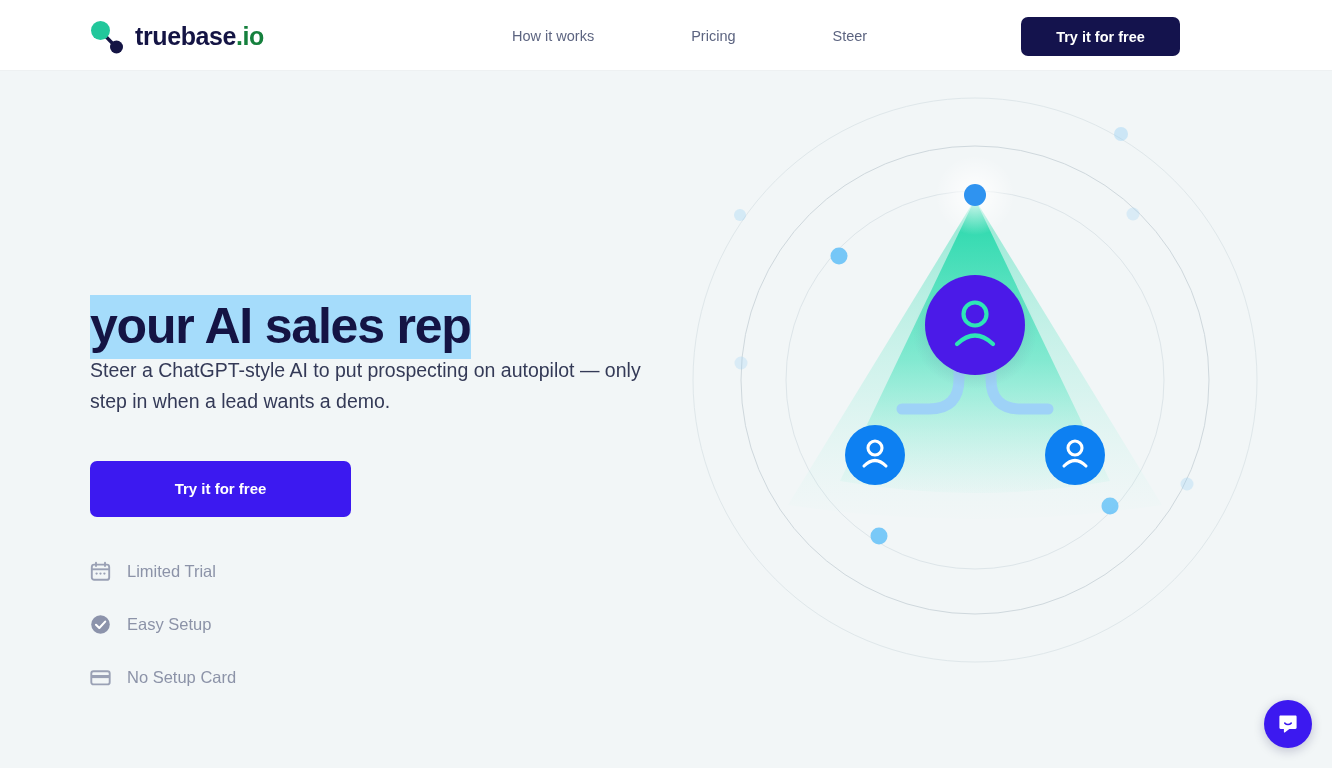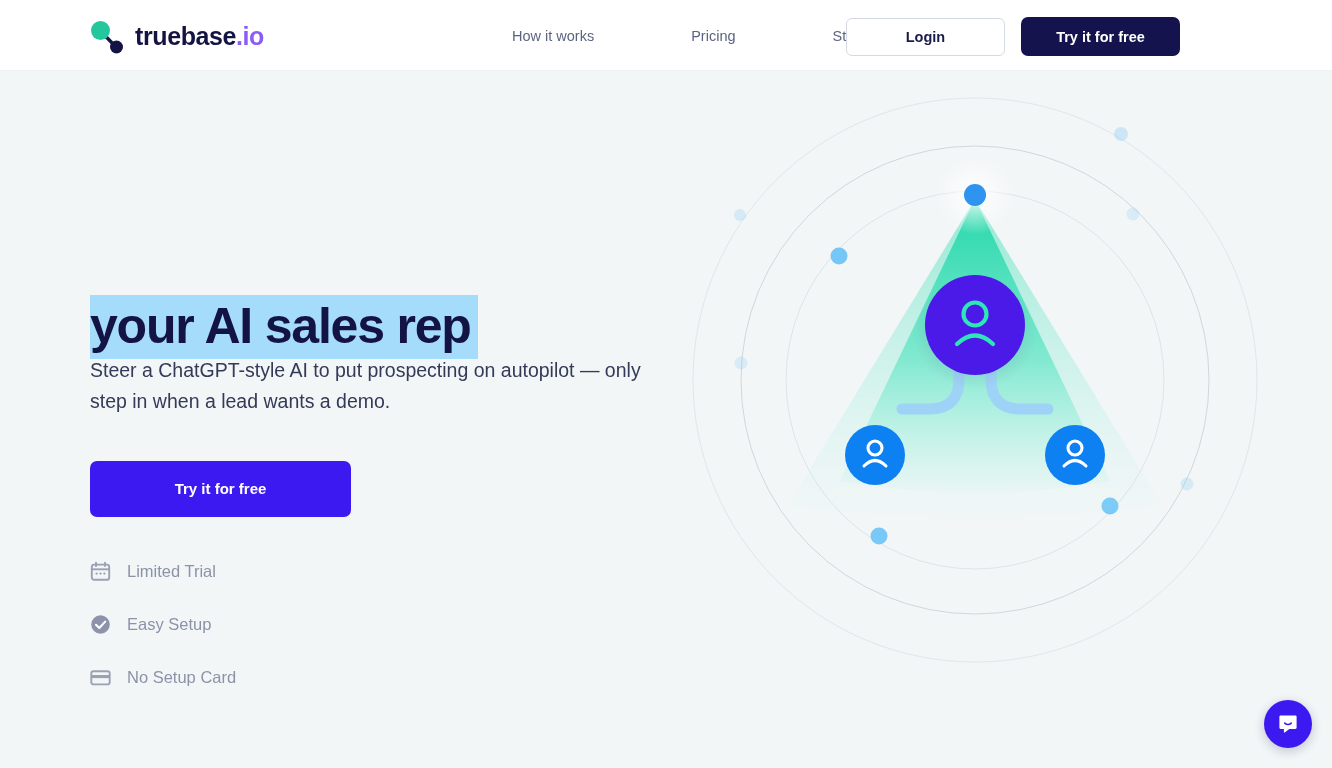--- a/index.html
+++ b/index.html
@@ -35,21 +35,21 @@
     text-decoration: none;
   }
   .logo-mark { width: 38px; height: 40px; display: block; }
   .logo-text {
     font-size: 25px;
     font-weight: bold;
     letter-spacing: -0.4px;
     color: #141444;
     white-space: nowrap;
   }
-  .logo-text .dotio { color: #8b5cf6; }
+  .logo-text .dotio { color: #15803d; }
 
   .nav {
     position: absolute;
     left: 475px;
     top: 0;
     height: 71px;
     display: flex;
     align-items: center;
     gap: 60px;
   }
@@ -116,21 +116,21 @@
   .headline {
     font-size: 50px;
     line-height: 1.16;
     font-weight: bold;
     letter-spacing: -1.2px;
     color: #141444;
     display: inline;
   }
   .headline .sel {
     background: #a5dcfb;
-    padding: 3px 7px 5px 0;
+    padding: 3px 0 5px 0;
     box-decoration-break: clone;
     -webkit-box-decoration-break: clone;
   }
   .subhead {
     font-size: 19.5px;
     line-height: 1.58;
     color: #343a57;
     max-width: 575px;
     font-weight: normal;
   }
@@ -208,21 +208,20 @@
     <span class="logo-text"><span>truebase</span><span class="dotio">.io</span></span>
   </a>
 
   <nav class="nav">
     <a href="#">How it works</a>
     <a href="#">Pricing</a>
     <a href="#">Steer</a>
   </nav>
 
   <div class="header-actions">
-    <button class="btn-login">Login</button>
     <button class="btn-try-nav">Try it for free</button>
   </div>
 </div>
 
 <div class="hero">
 
   <div class="hero-copy">
     <h1><span class="headline"><span class="sel">your AI sales rep</span></span></h1>
     <p class="subhead">Steer a ChatGPT-style AI to put prospecting on autopilot — only step in when a lead wants a demo.</p>
     <button class="btn-try-hero">Try it for free</button>

